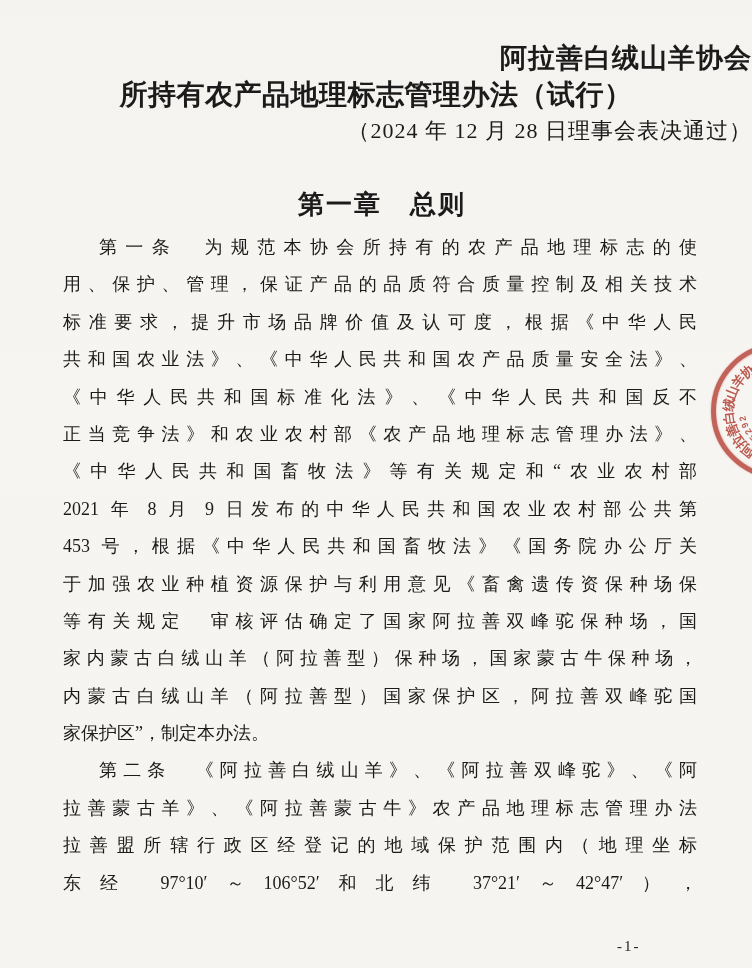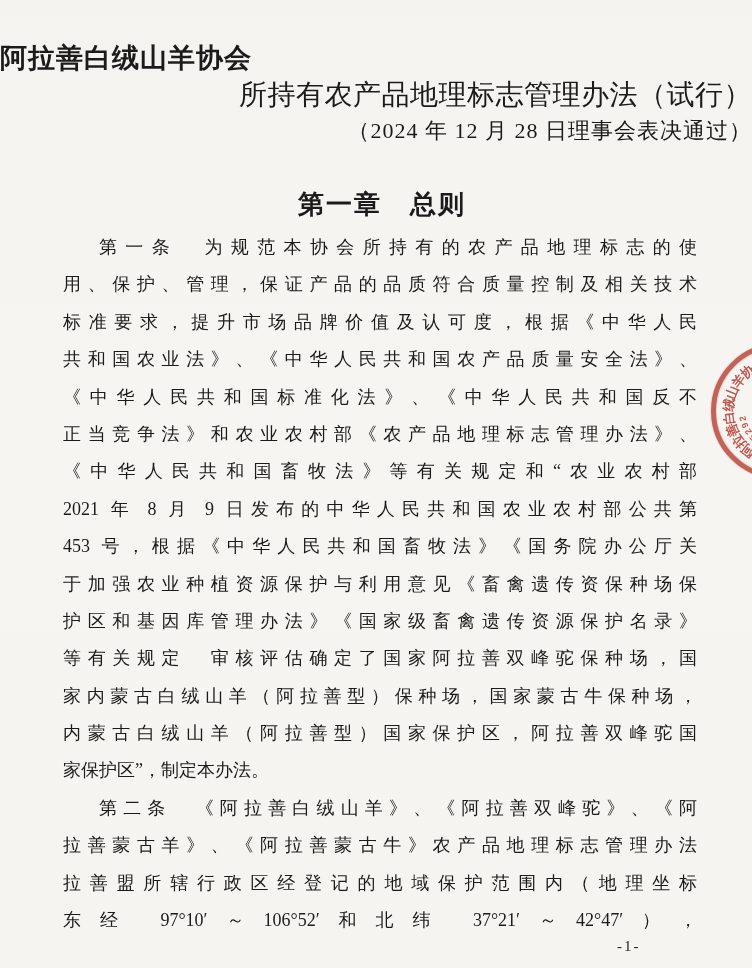--- a/index.html
+++ b/index.html
@@ -6,25 +6,25 @@
   body{
     width:752px;height:968px;
     font-family:"Liberation Serif","DejaVu Serif",serif;
     color:#1b1b1b;
     background:linear-gradient(180deg,#f5f3ef 0%,#f7f5f2 40%,#f6f4f0 100%);
     overflow:hidden;position:relative;
   }
   .page{position:absolute;inset:0;overflow:hidden;}
   .title1{
     position:absolute;top:40px;left:0;right:0;
-    text-align:left;font-size:27px;font-weight:bold;letter-spacing:1px;font-family:Liberation Mono, monospace;
+    text-align:right;font-size:27px;font-weight:bold;letter-spacing:1px;font-family:Liberation Mono, monospace;
   }
   .title2{
     position:absolute;top:76px;left:0;right:0;
-    text-align:right;font-size:28px;font-weight:normal;letter-spacing:0.5px;
+    text-align:center;font-size:28px;font-weight:bold;letter-spacing:0.5px;
   }
   .dateline{
     position:absolute;top:116px;left:0;right:0;
     text-align:right;font-size:22px;letter-spacing:1px;
   }
   .chapter{
     position:absolute;top:187px;left:0;right:0;
     text-align:center;font-size:26px;font-weight:bold;letter-spacing:2px;padding-left:12px;
   }
   .bodytext{
@@ -78,21 +78,20 @@
     <div class="line indent">第一条　为规范本协会所持有的农产品地理标志的使</div>
     <div class="line">用、保护、管理，保证产品的品质符合质量控制及相关技术</div>
     <div class="line">标准要求，提升市场品牌价值及认可度，根据《中华人民</div>
     <div class="line">共和国农业法》、《中华人民共和国农产品质量安全法》、</div>
     <div class="line">《中华人民共和国标准化法》、《中华人民共和国反不</div>
     <div class="line">正当竞争法》和农业农村部《农产品地理标志管理办法》、</div>
     <div class="line">《中华人民共和国畜牧法》等有关规定和“农业农村部</div>
     <div class="line">2021 年 8 月 9 日发布的中华人民共和国农业农村部公共第</div>
     <div class="line">453 号，根据《中华人民共和国畜牧法》《国务院办公厅关</div>
     <div class="line">于加强农业种植资源保护与利用意见《畜禽遗传资保种场保</div>
-    <div class="line">护区和基因库管理办法》《国家级畜禽遗传资源保护名录》</div>
     <div class="line">等有关规定　审核评估确定了国家阿拉善双峰驼保种场，国</div>
     <div class="line">家内蒙古白绒山羊（阿拉善型）保种场，国家蒙古牛保种场，</div>
     <div class="line">内蒙古白绒山羊（阿拉善型）国家保护区，阿拉善双峰驼国</div>
     <div class="line short">家保护区”，制定本办法。</div>
     <div class="line indent">第二条　《阿拉善白绒山羊》、《阿拉善双峰驼》、《阿</div>
     <div class="line">拉善蒙古羊》、《阿拉善蒙古牛》农产品地理标志管理办法</div>
     <div class="line">拉善盟所辖行政区经登记的地域保护范围内（地理坐标</div>
     <div class="line">东经 97°10′～106°52′和北纬 37°21′～42°47′），</div>
   </div>
 

